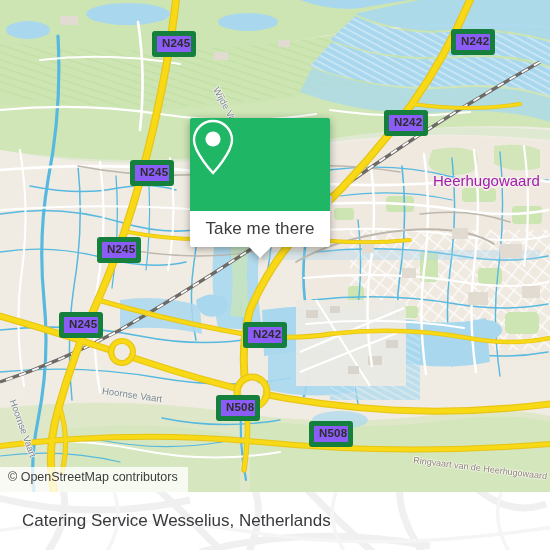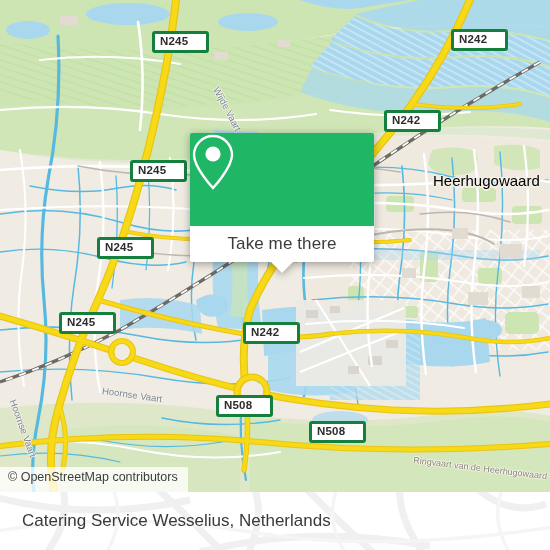--- a/index.html
+++ b/index.html
@@ -13,37 +13,37 @@
   
   .map{
     position:absolute;left:0;top:0;width:550px;height:492px;
     overflow:hidden;background:#f1ece3;
   }
   .map svg{position:absolute;left:0;top:0;}
 
   
   .shield{
     position:absolute;
-    background:#ffffff;
-    border:3px solid #15803d;
+    background:#8b5cf6;
+    border:5px solid #15803d;
     border-radius:3px;
     color:#2d2d2d;
     font-size:11.5px;
     font-weight:bold;
     letter-spacing:.2px;
-    padding:1px 18px 2px 5px;
+    padding:1px 1px 2px 5px;
     line-height:13px;
     white-space:nowrap;
     font-family:"Liberation Sans", sans-serif;
   }
 
   
   .placelabel{
     position:absolute;
-    color:#000000;
+    color:#a21caf;
     font-size:15px;
     white-space:nowrap;
     text-shadow:
       -1.5px 0 #f3efe7, 1.5px 0 #f3efe7, 0 -1.5px #f3efe7, 0 1.5px #f3efe7,
       -1px -1px #f3efe7, 1px 1px #f3efe7, -1px 1px #f3efe7, 1px -1px #f3efe7;
   }
   .waterlabel{
     position:absolute;
     color:#7b8a96;
     font-size:9.5px;
@@ -58,21 +58,21 @@
     font-size:9px;
     white-space:nowrap;
     text-shadow:
       -1px 0 rgba(250,248,242,.9), 1px 0 rgba(250,248,242,.9),
       0 -1px rgba(250,248,242,.9), 0 1px rgba(250,248,242,.9);
   }
 
   
   .popup{
     position:absolute;
-    left:190px;top:133px;width:184px;
+    left:190px;top:118px;width:140px;
     filter:drop-shadow(0 2px 4px rgba(0,0,0,.35));
     z-index:30;
   }
   .popup-head{
     height:93px;
     background:#1fb765;
     border-radius:2px 2px 0 0;
     display:flex;align-items:center;justify-content:center;
   }
   .popup-foot{

